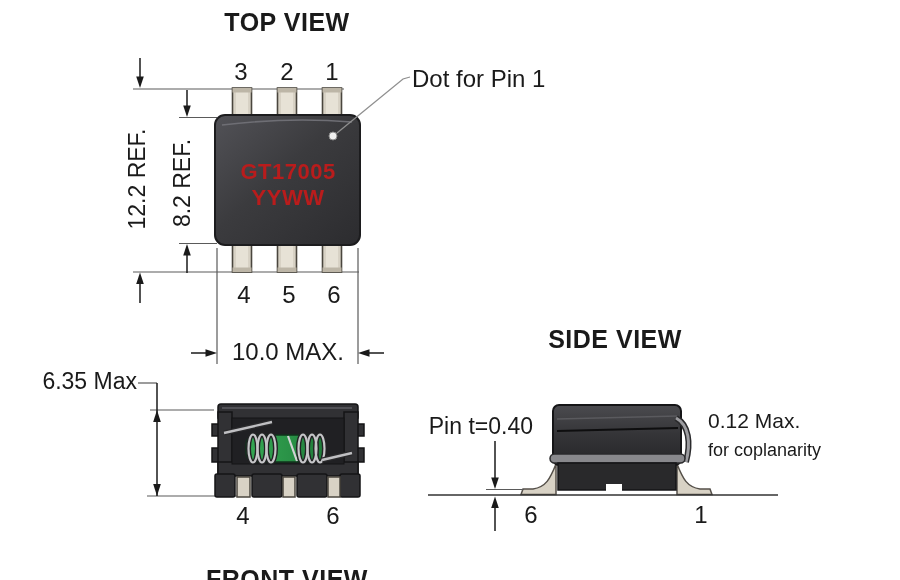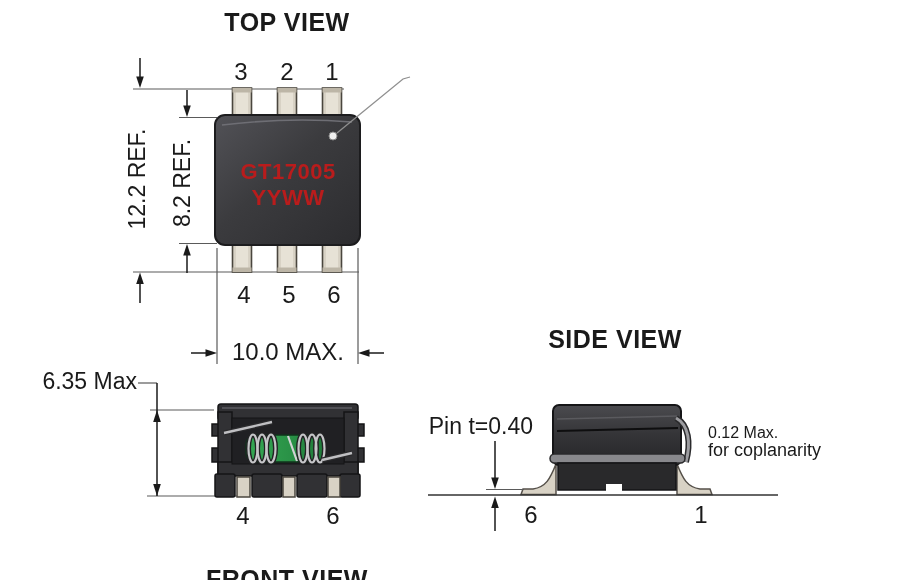--- a/index.html
+++ b/index.html
@@ -205,34 +205,35 @@
         <line x1="495" y1="508" x2="495" y2="531"></line>
         <polygon points="495,496.5 491.2,508 498.8,508" stroke="none"></polygon>
       </g>
     </g>
   </svg>
 
   <div class="lbl title ctr" style="left:287px;top:23px;">TOP VIEW</div>
   <div class="lbl ctr" style="left:241px;top:72px;">3</div>
   <div class="lbl ctr" style="left:287px;top:72px;">2</div>
   <div class="lbl ctr" style="left:332px;top:72px;">1</div>
+  <div class="lbl vmid" style="left:412px;top:79px;">Dot for Pin 1</div>
   <div class="lbl chiptext ctr" style="left:288px;top:172px;">GT17005</div>
   <div class="lbl chiptext ctr" style="left:288px;top:198px;">YYWW</div>
   <div class="lbl rot" style="left:138px;top:179px;">12.2 REF.</div>
   <div class="lbl rot" style="left:183px;top:183px;">8.2 REF.</div>
   <div class="lbl ctr" style="left:244px;top:295px;">4</div>
   <div class="lbl ctr" style="left:289px;top:295px;">5</div>
   <div class="lbl ctr" style="left:334px;top:295px;">6</div>
   <div class="lbl dim ctr" style="left:288px;top:352px;font-size:24px;">10.0 MAX.</div>
 
   <div class="lbl dim vmid right" style="left:28px;top:382px;width:109px;">6.35 Max</div>
   <div class="lbl ctr" style="left:243px;top:516px;">4</div>
   <div class="lbl ctr" style="left:333px;top:516px;">6</div>
   <div class="lbl title ctr" style="left:287px;top:580px;">FRONT VIEW</div>
 
   <div class="lbl title ctr" style="left:615px;top:340px;">SIDE VIEW</div>
   <div class="lbl dim vmid right" style="left:405px;top:427px;width:128px;">Pin t=0.40</div>
-  <div class="lbl dim vmid" style="left:708px;top:433px;font-size:16px;">0.12 Max.</div>
+  <div class="lbl dim vmid" style="left:708px;top:421px;font-size:21px;">0.12 Max.</div>
   <div class="lbl dim vmid" style="left:708px;top:451px;font-size:18px;">for coplanarity</div>
   <div class="lbl ctr" style="left:531px;top:515px;">6</div>
   <div class="lbl ctr" style="left:701px;top:515px;">1</div>
 
 </div>
 
 </body></html>

